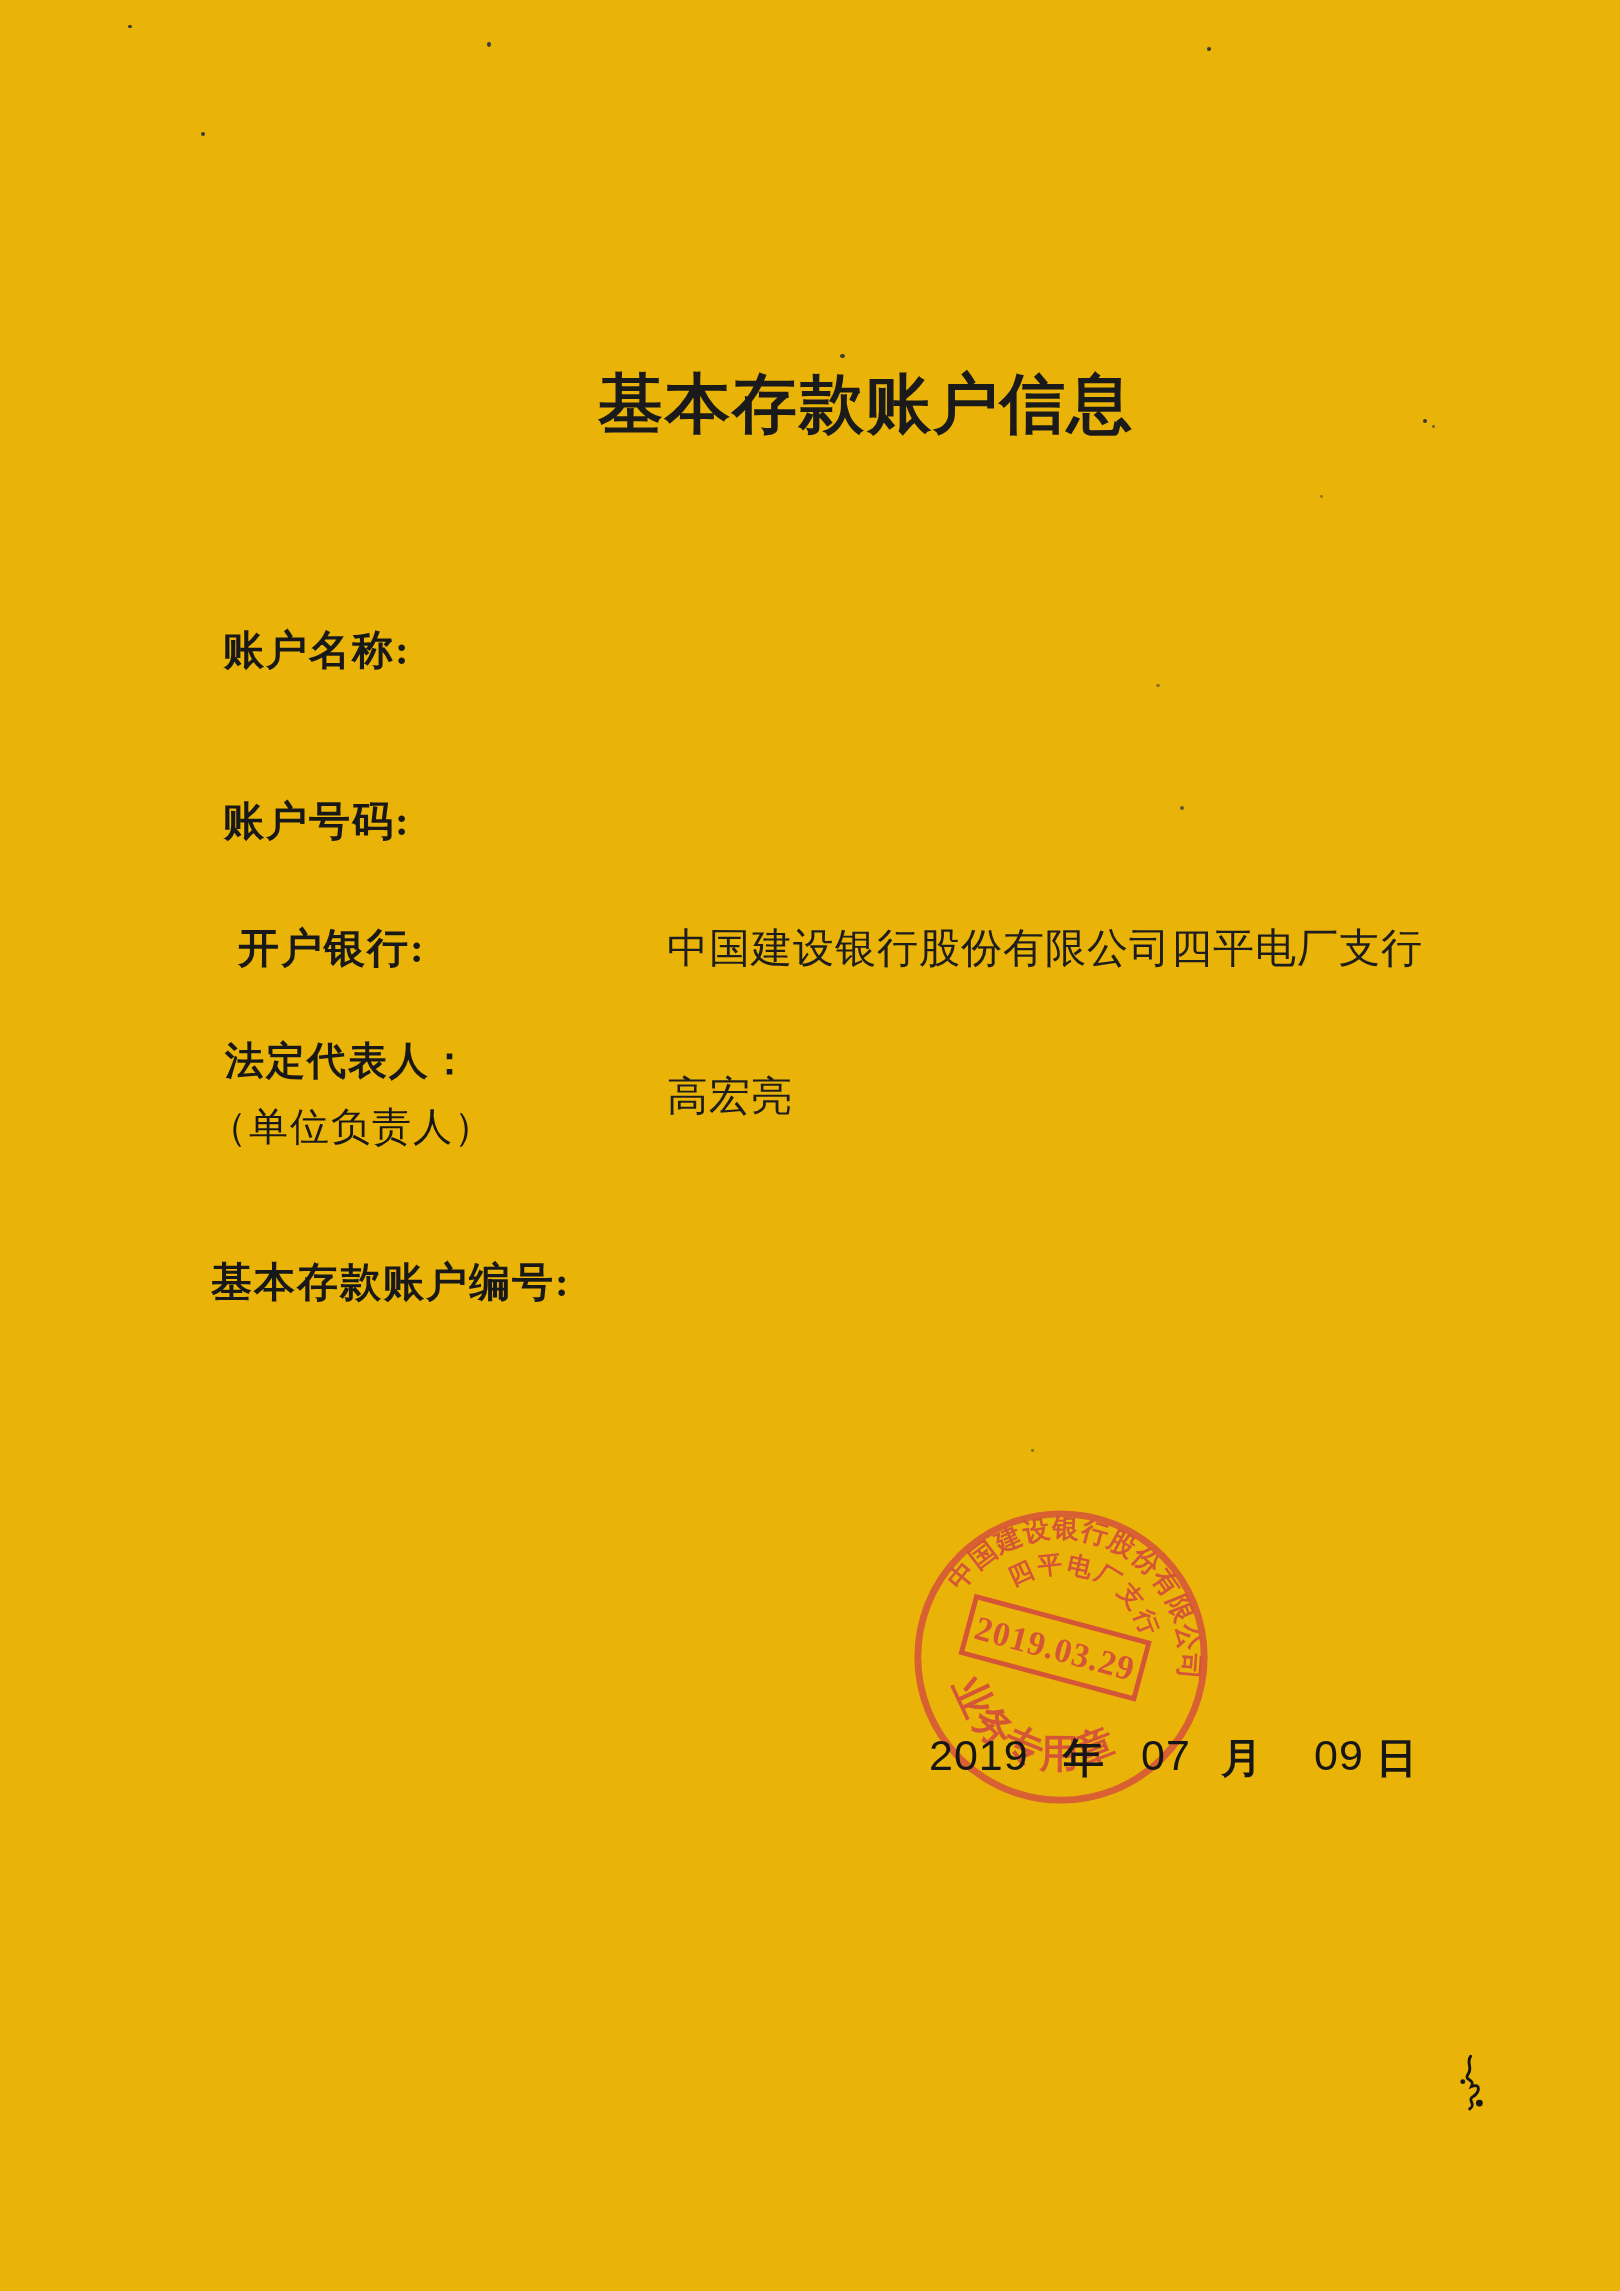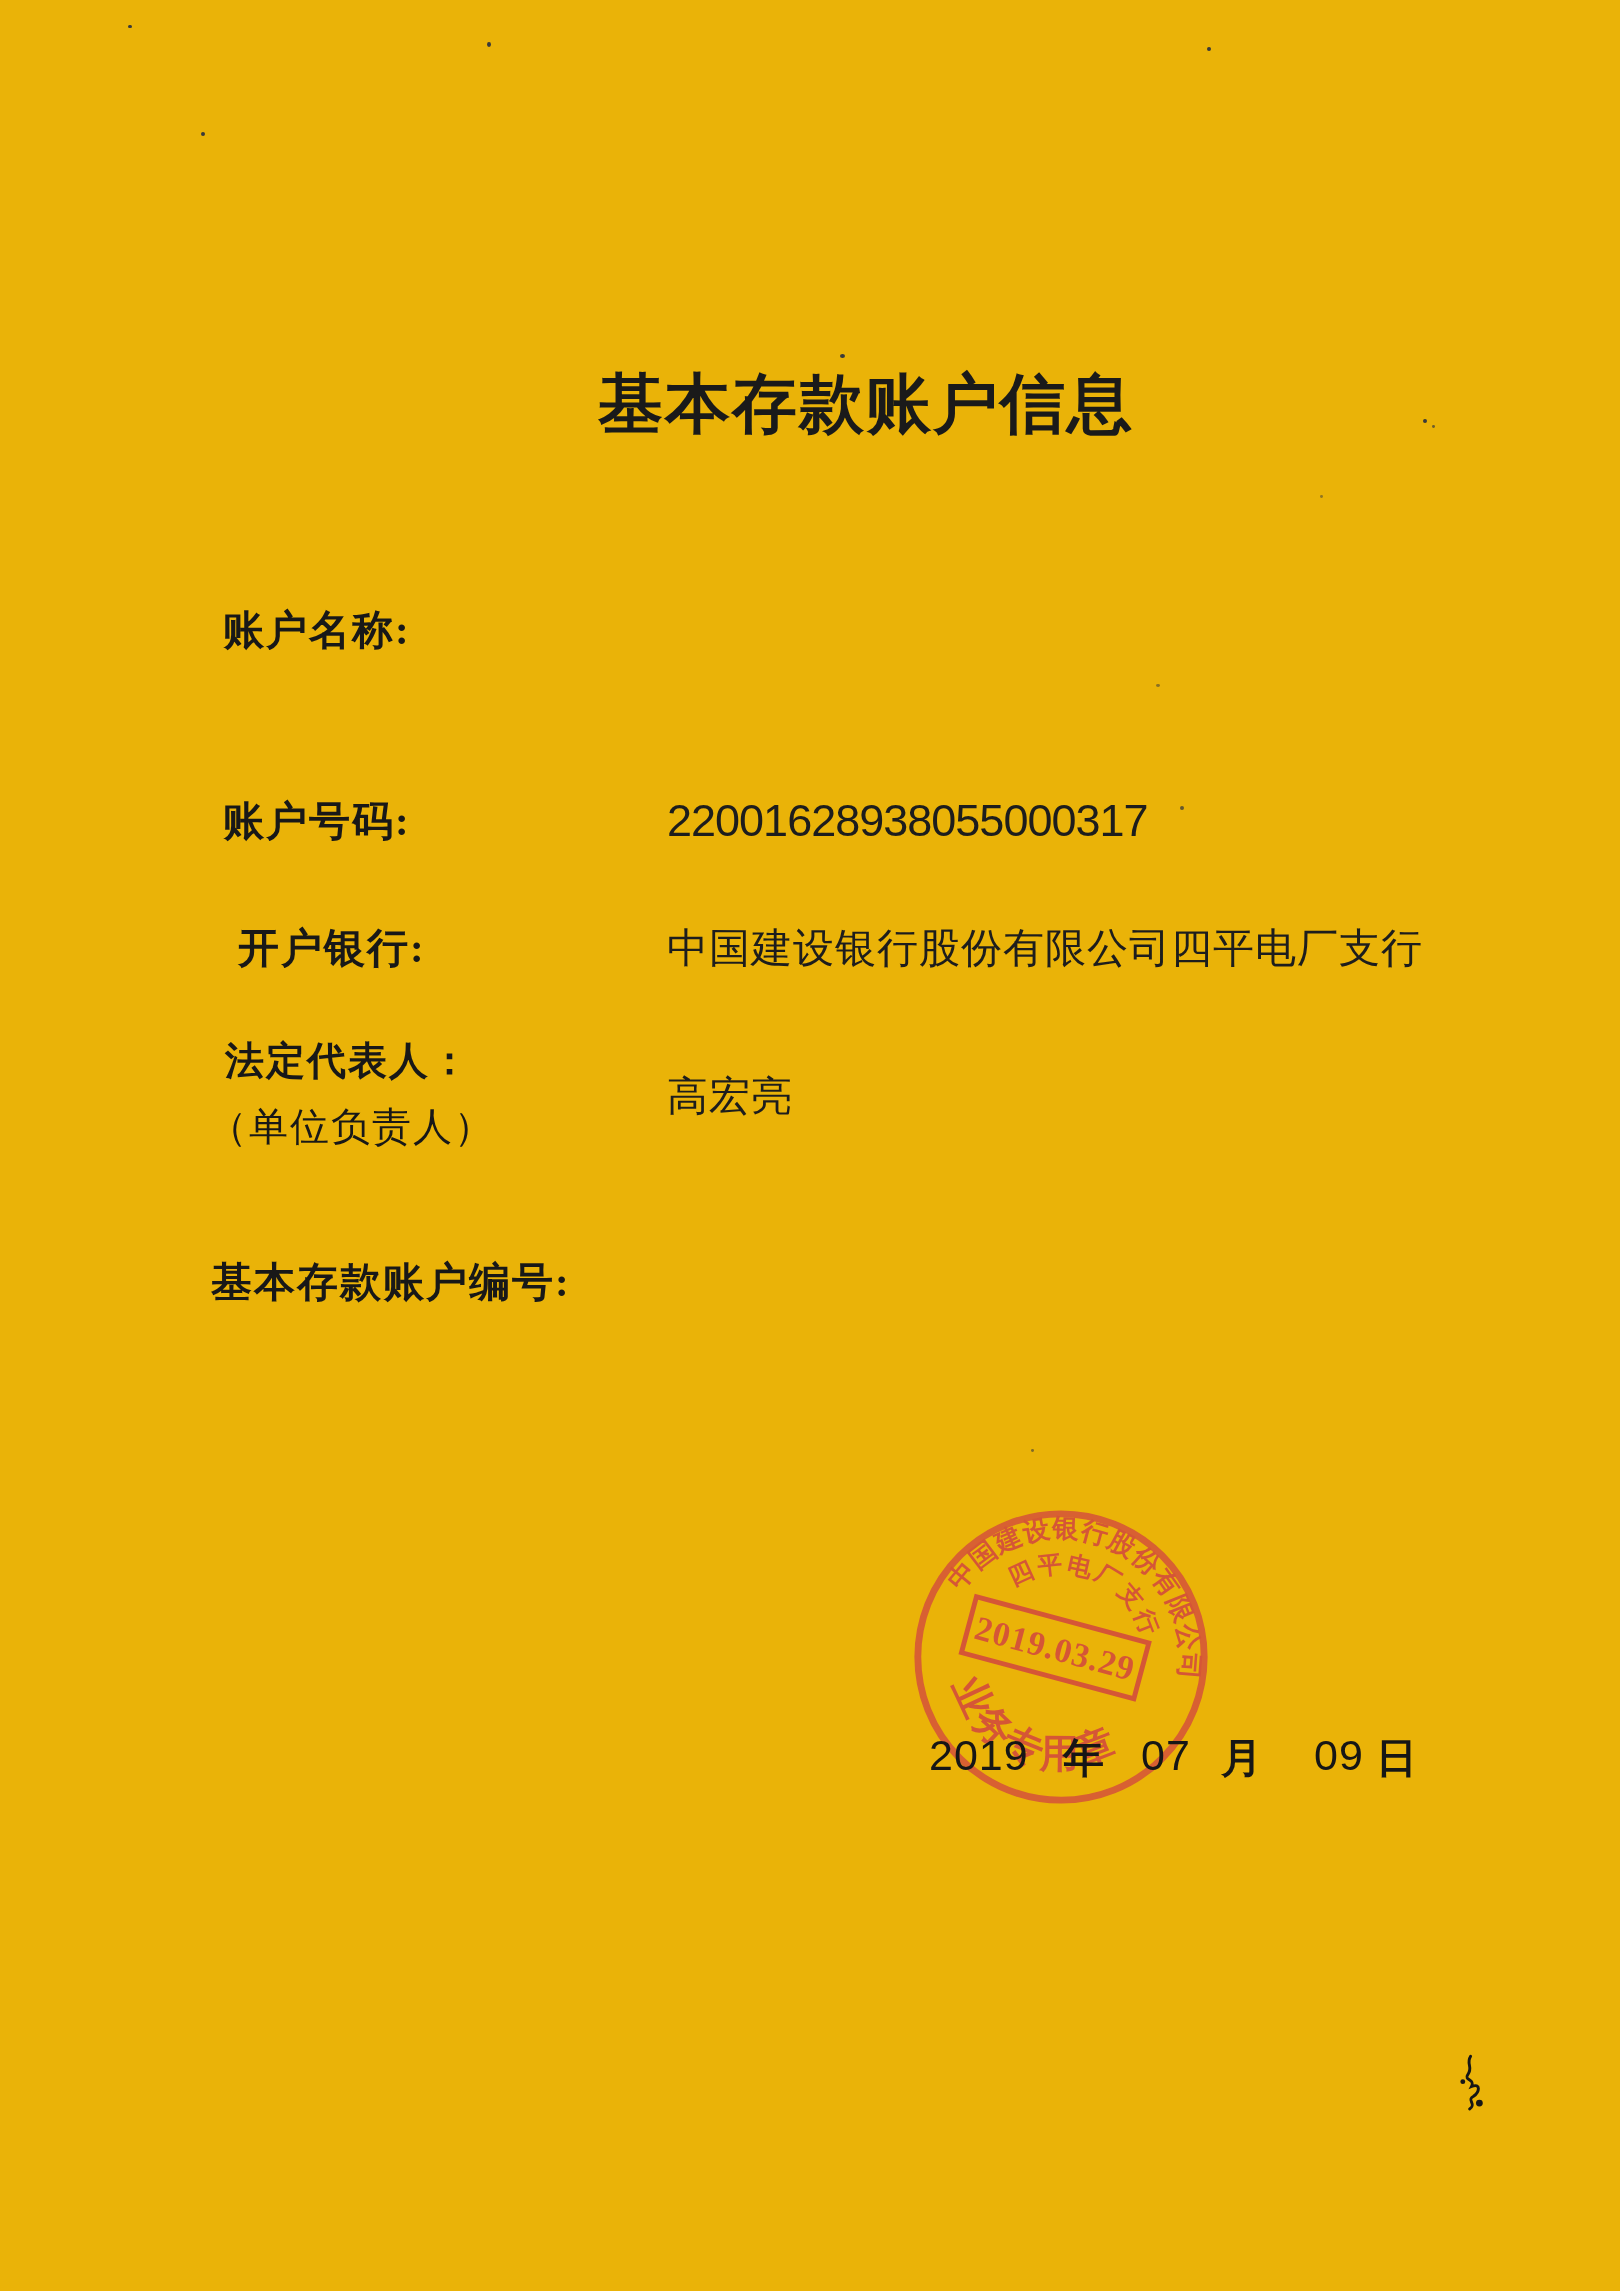--- a/index.html
+++ b/index.html
@@ -84,24 +84,23 @@
   }
   :root{ --stamp-ink:#d34a3d; }
 </style>
 </head>
 <body>
 
 <div class="page">
 
   <div class="doc-title">基本存款账户信息</div>
 
-  <div class="lbl" style="left:223px;top:608px;">账户名称:</div>
+  <div class="lbl" style="left:223px;top:628px;">账户名称:</div>
 
   <div class="lbl" style="left:223px;top:799px;">账户号码:</div>
-  <div class="val num" style="left:667px;top:796px;">22001628938055000317</div>
 
   <div class="lbl" style="left:238px;top:926px;">开户银行:</div>
   <div class="val" style="left:667px;top:926px;">中国建设银行股份有限公司四平电厂支行</div>
 
   <div class="lbl" style="left:225px;top:1040px;font-size:39px;">法定代表人：</div>
   <div class="lbl" style="left:208px;top:1106px;font-size:39px;font-weight:400;">（单位负责人）</div>
   <div class="val" style="left:667px;top:1074px;">高宏亮</div>
 
   <div class="lbl" style="left:211px;top:1260px;">基本存款账户编号:</div>
 

